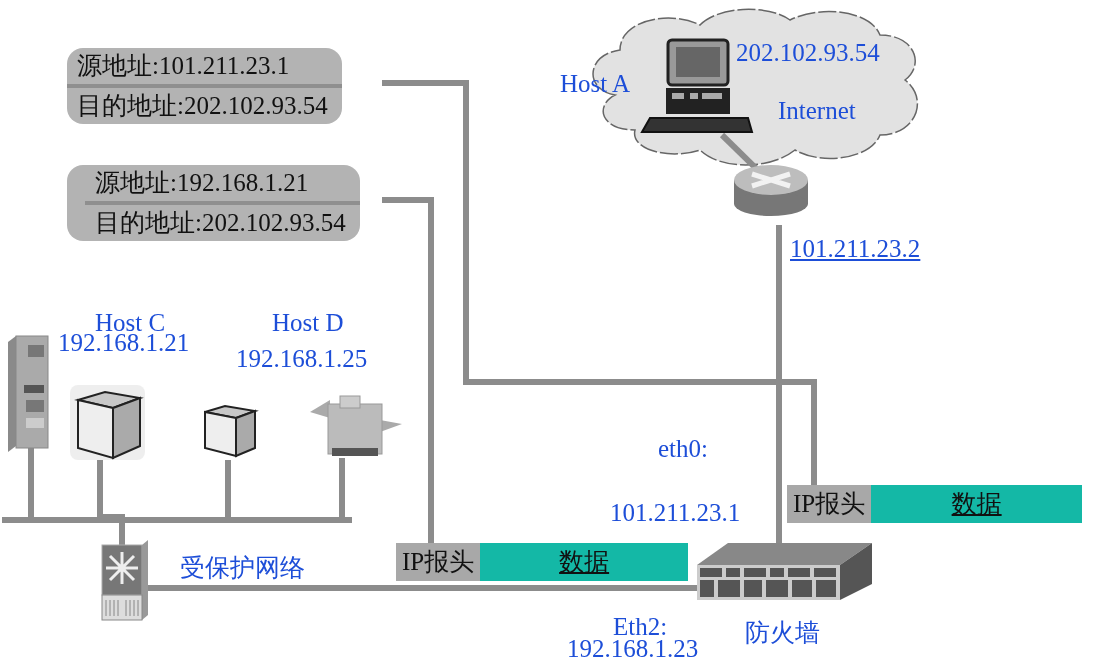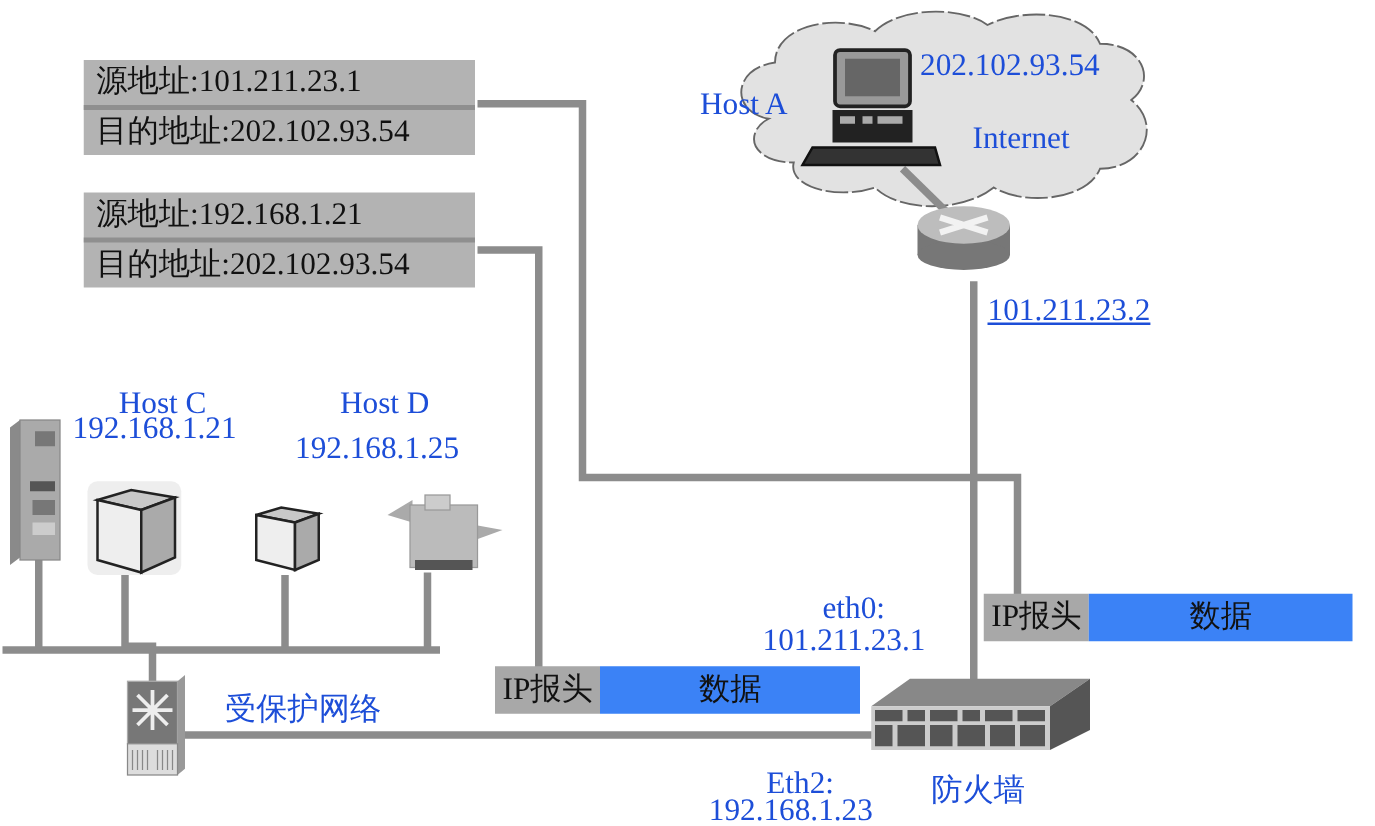--- a/index.html
+++ b/index.html
@@ -1,24 +1,24 @@
 <!DOCTYPE html>
 <html><head>
 <meta charset="utf-8">
 <style>
   html, body { margin: 0; padding: 0; background: #ffffff; }
   body { width: 1100px; height: 661px; position: relative; overflow: hidden;
          font-family: "Liberation Serif", "DejaVu Serif", serif; color: #111; }
   .lbl { position: absolute; font-size: 25px; line-height: 1; white-space: nowrap; color: #1d4ed8; }
-  .addrbox { position: absolute; left: 67px; width: 313px; background: #b3b3b3; }
+  .addrbox { position: absolute; left: 67px; width: 275px; background: #b3b3b3; border-radius: 16px; }
   .addrrow { height: 36px; font-size: 25px; line-height: 36px; padding-left: 10px; white-space: nowrap; }
   .addrsep { height: 4px; background: #8f8f8f; }
-  .pkt { position: absolute; height: 28px; display: flex; font-size: 25px; line-height: 38px; align-items: flex-end; }
+  .pkt { position: absolute; height: 38px; display: flex; font-size: 25px; line-height: 38px; }
   .pkt .hdr { background: #a8a8a8; padding: 0 6px; white-space: nowrap; }
-  .pkt .body { background: #3b82f6; flex: 1; text-align: center; }
+  .pkt .body { background: #14b8a6; flex: 1; text-align: center; text-decoration: underline; }
   svg { position: absolute; left: 0; top: 0; }
 </style>
 </head>
 <body>
 
 <svg width="1100" height="661">
 
   <path d="M615,95 C585,90 585,55 620,50 C620,20 670,10 700,25 C720,5 770,5 790,20 C820,5 870,10 880,35 C915,35 925,65 905,80 C930,100 915,135 880,135 C870,160 820,165 795,150 C770,170 720,170 700,150 C670,160 630,150 635,130 C600,130 595,105 615,95 Z" fill="#e2e2e2" stroke="#666" stroke-width="1.5" stroke-dasharray="18 3"></path>
 
   <g stroke="#8c8c8c" stroke-width="6" fill="none" stroke-linejoin="miter">
@@ -109,38 +109,38 @@
         <rect x="816" y="580" width="20" height="17"></rect>
     </g>
   </g>
 </svg>
 
 <div class="addrbox" style="top:48px;">
   <div class="addrrow">源地址:101.211.23.1</div>
   <div class="addrsep"></div>
   <div class="addrrow">目的地址:202.102.93.54</div>
 </div>
-<div class="addrbox" style="top:154px;">
+<div class="addrbox" style="top:165px;padding-left:18px;">
   <div class="addrrow">源地址:192.168.1.21</div>
   <div class="addrsep"></div>
   <div class="addrrow">目的地址:202.102.93.54</div>
 </div>
 
 <div class="lbl" style="left:560px; top:71px;">Host A</div>
 <div class="lbl" style="left:736px; top:40px;">202.102.93.54</div>
 <div class="lbl" style="left:778px; top:98px;">Internet</div>
 <div class="lbl" style="left:790px; top:236px;text-decoration:underline;">101.211.23.2</div>
 
 <div class="lbl" style="left:95px; top:310px;">Host C</div>
 <div class="lbl" style="left:58px; top:330px;">192.168.1.21</div>
 <div class="lbl" style="left:272px; top:310px;">Host D</div>
 <div class="lbl" style="left:236px; top:346px;">192.168.1.25</div>
 <div class="lbl" style="left:180px; top:555px;">受保护网络</div>
 
-<div class="lbl" style="left:658px; top:474px;">eth0:</div>
+<div class="lbl" style="left:658px; top:436px;">eth0:</div>
 <div class="lbl" style="left:610px; top:500px;">101.211.23.1</div>
 <div class="lbl" style="left:613px; top:614px;text-align:center;">Eth2:</div>
 <div class="lbl" style="left:567px; top:636px;">192.168.1.23</div>
 <div class="lbl" style="left:745px; top:620px;">防火墙</div>
 
 <div class="pkt" style="left:787px; top:485px; width:295px;">
   <div class="hdr">IP报头</div>
   <div class="body">数据</div>
 </div>
 <div class="pkt" style="left:396px; top:543px; width:292px;">

